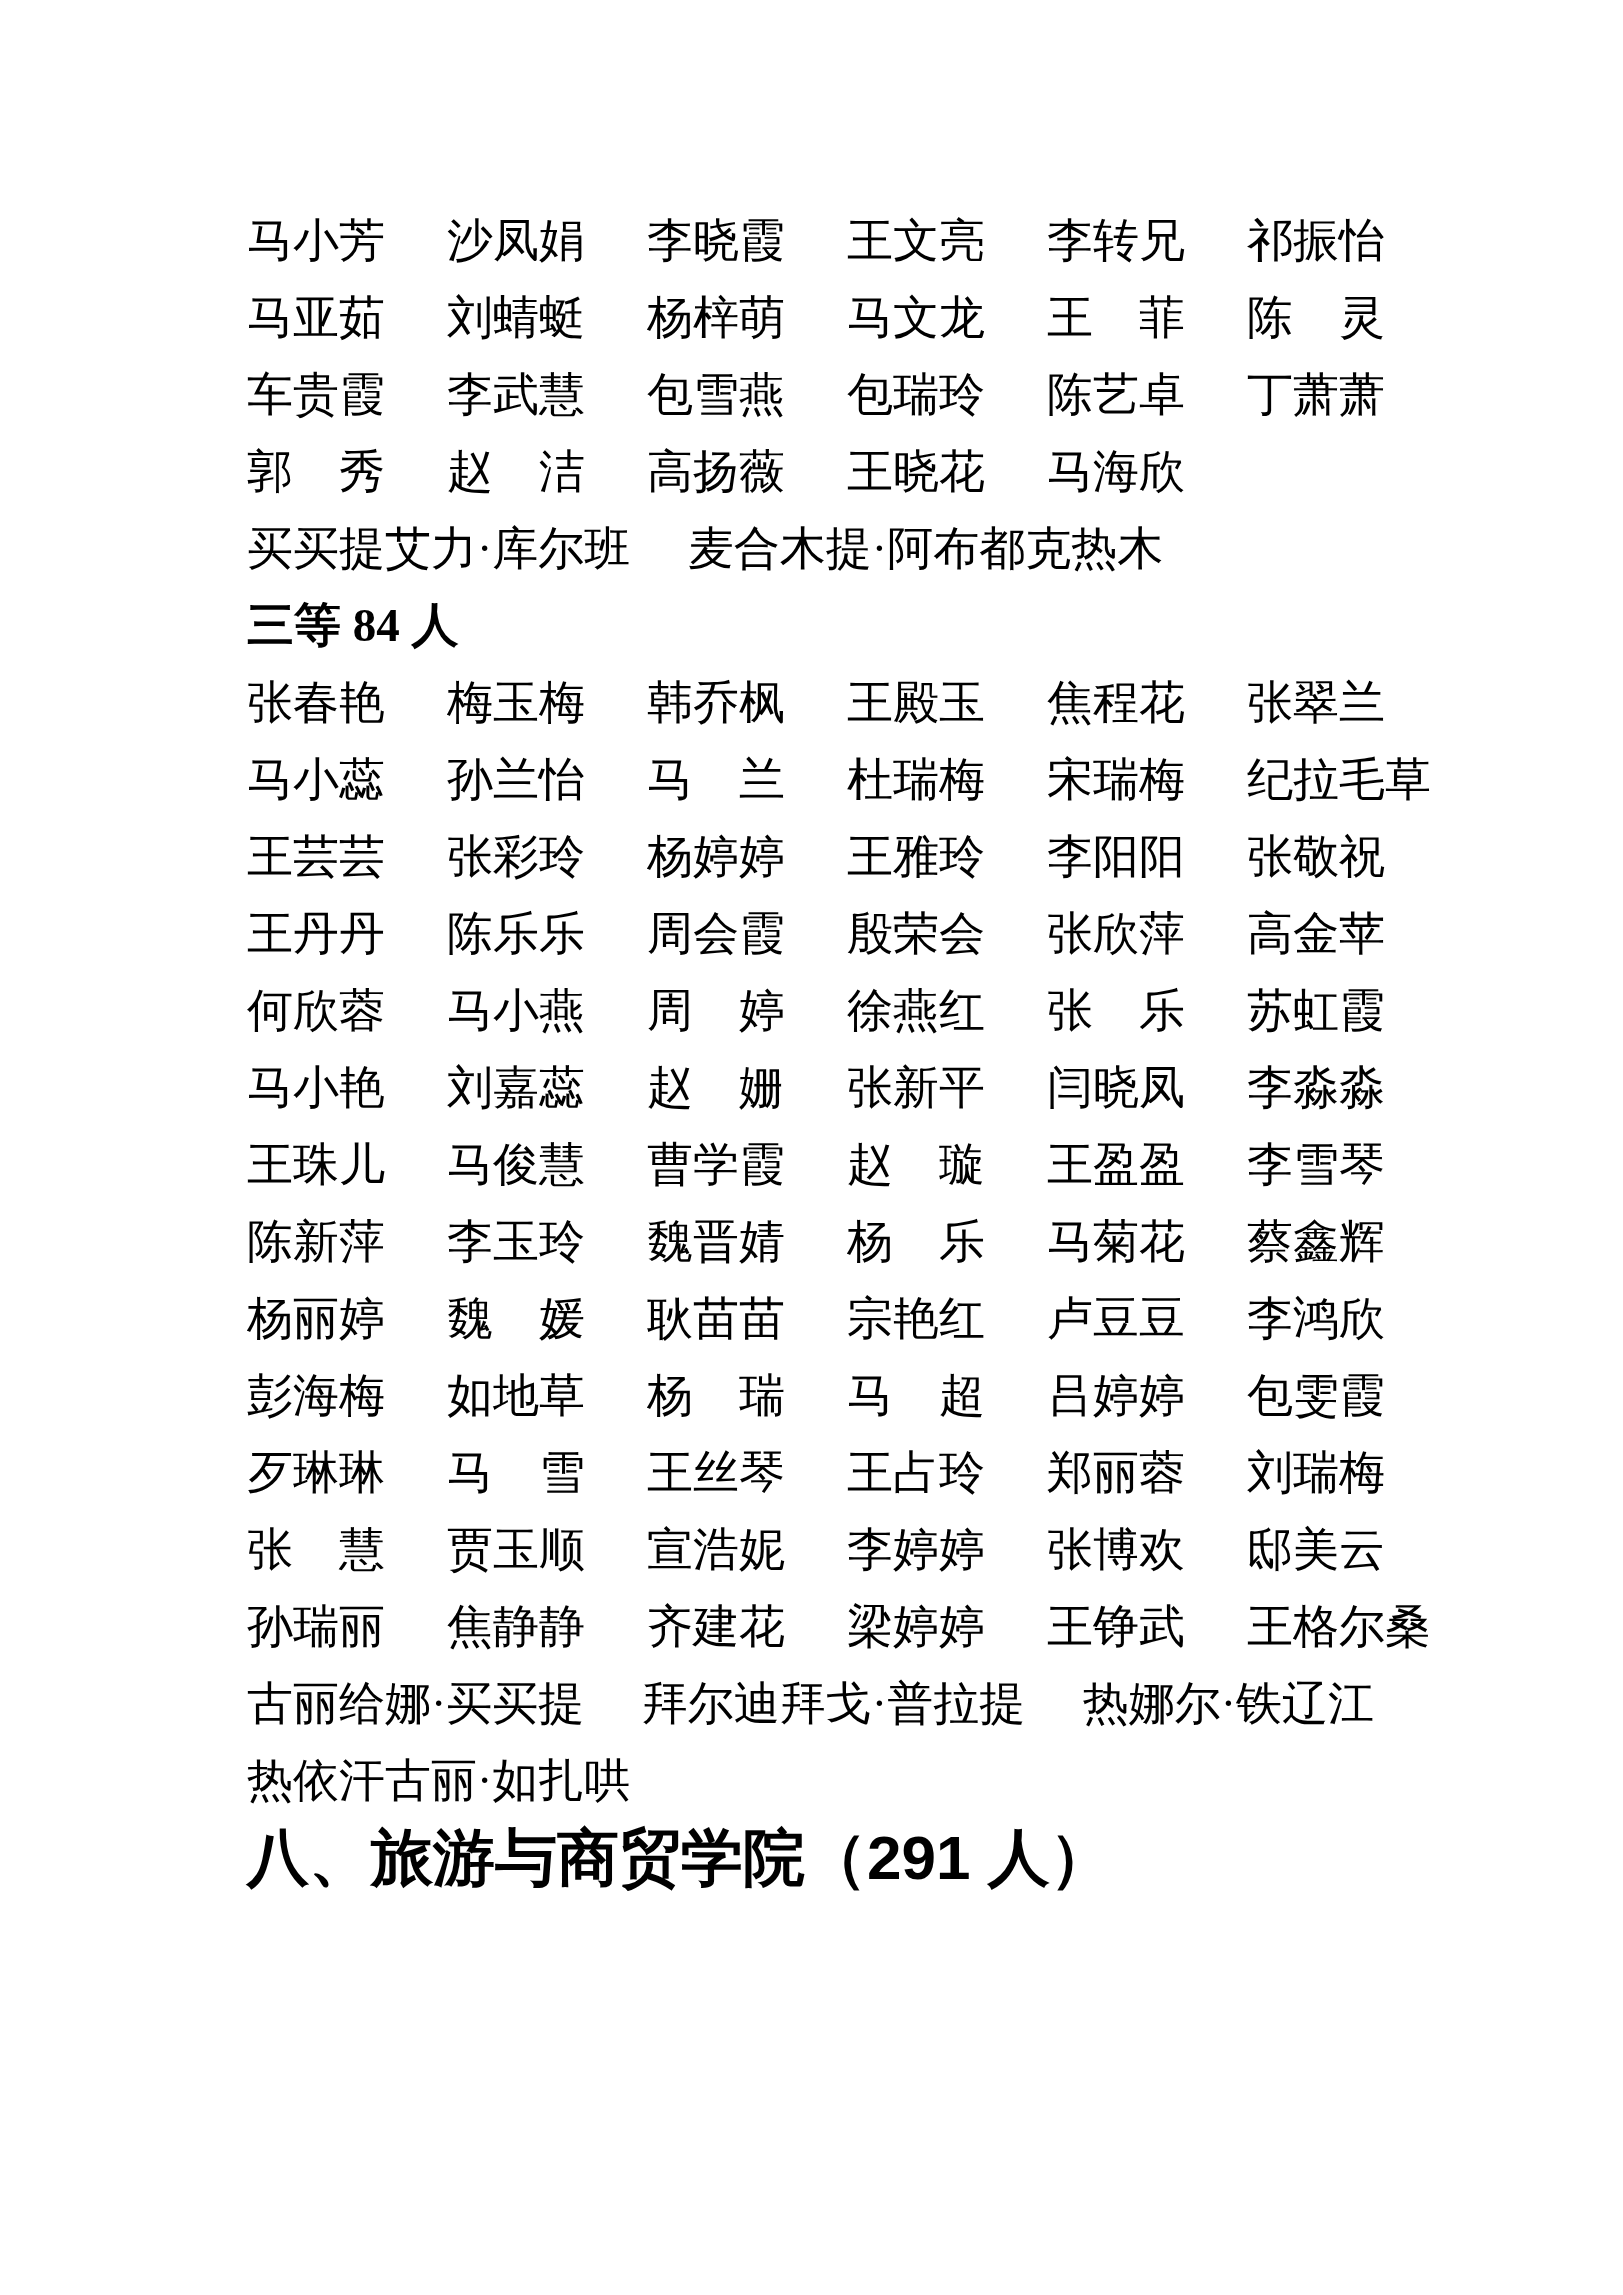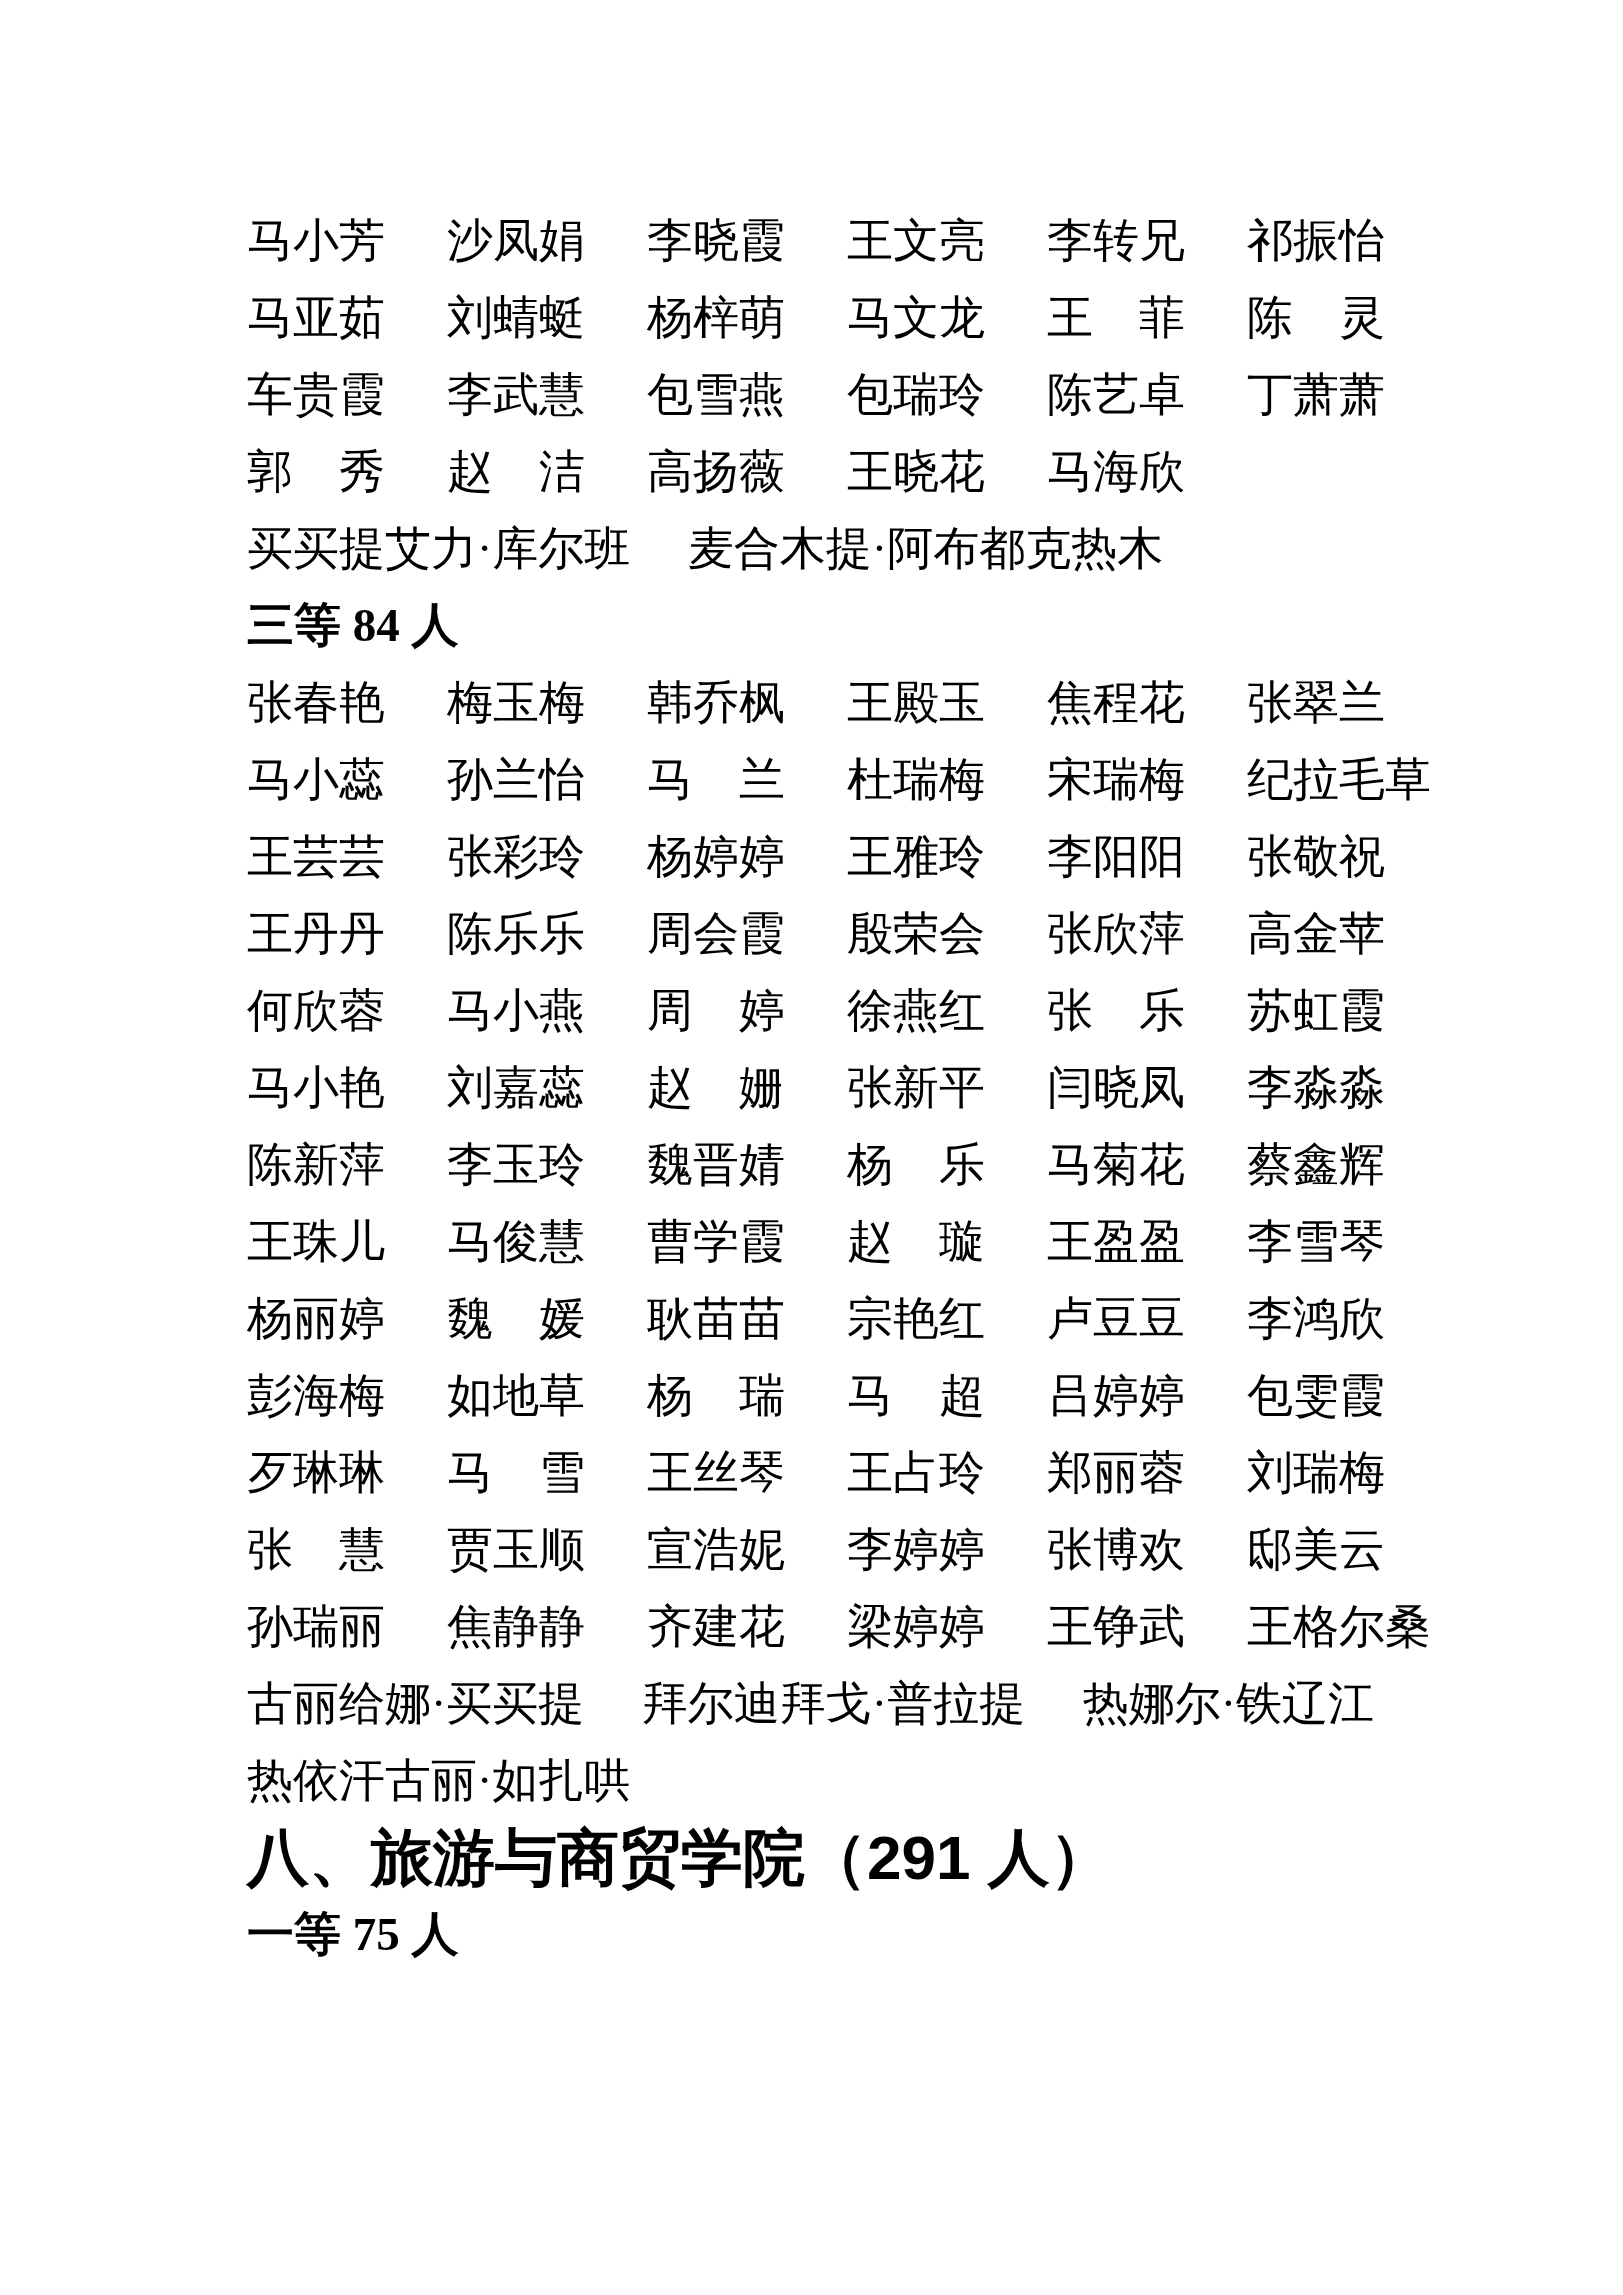--- a/index.html
+++ b/index.html
@@ -139,36 +139,36 @@
         </div>
         <div class="line names">
           <span class="name">马小艳</span>
           <span class="name">刘嘉蕊</span>
           <span class="name">赵　姗</span>
           <span class="name">张新平</span>
           <span class="name">闫晓凤</span>
           <span class="name">李淼淼</span>
         </div>
         <div class="line names">
+          <span class="name">王珠儿</span>
+          <span class="name">马俊慧</span>
+          <span class="name">曹学霞</span>
+          <span class="name">赵　璇</span>
+          <span class="name">王盈盈</span>
+          <span class="name">李雪琴</span>
+        </div>
+        <div class="line names">
           <span class="name">陈新萍</span>
           <span class="name">李玉玲</span>
           <span class="name">魏晋婧</span>
           <span class="name">杨　乐</span>
           <span class="name">马菊花</span>
           <span class="name">蔡鑫辉</span>
         </div>
         <div class="line names">
-          <span class="name">王珠儿</span>
-          <span class="name">马俊慧</span>
-          <span class="name">曹学霞</span>
-          <span class="name">赵　璇</span>
-          <span class="name">王盈盈</span>
-          <span class="name">李雪琴</span>
-        </div>
-        <div class="line names">
           <span class="name">杨丽婷</span>
           <span class="name">魏　媛</span>
           <span class="name">耿苗苗</span>
           <span class="name">宗艳红</span>
           <span class="name">卢豆豆</span>
           <span class="name">李鸿欣</span>
         </div>
         <div class="line names">
           <span class="name">彭海梅</span>
           <span class="name">如地草</span>
@@ -200,17 +200,16 @@
           <span class="name">梁婷婷</span>
           <span class="name">王铮武</span>
           <span class="name">王格尔桑</span>
         </div>
         <div class="line free">古丽给娜·买买提　 拜尔迪拜戈·普拉提　 热娜尔·铁辽江</div>
         <div class="line free">热依汗古丽·如扎哄</div>
       </div>
 
     <div class="line header-left">八、旅游与商贸学院（291 人）</div>
 
-    <div class="line header-center">一等 75 人</div>
 
   </div>
 </div>
 
 
 </body></html>

